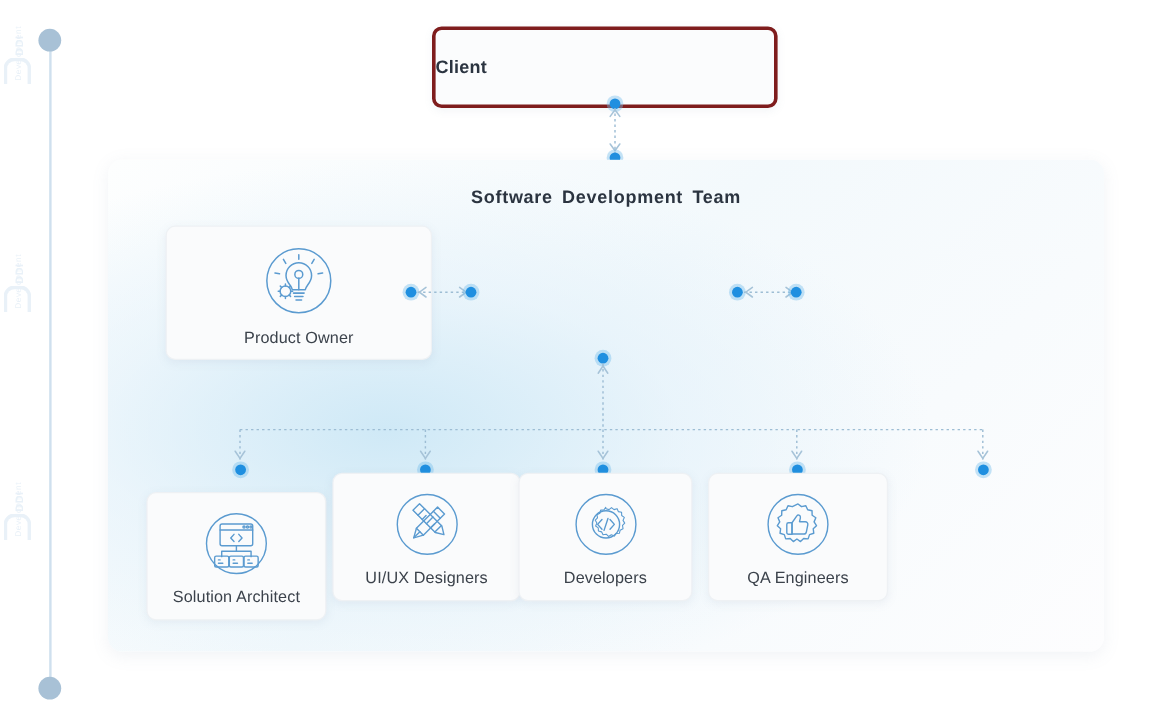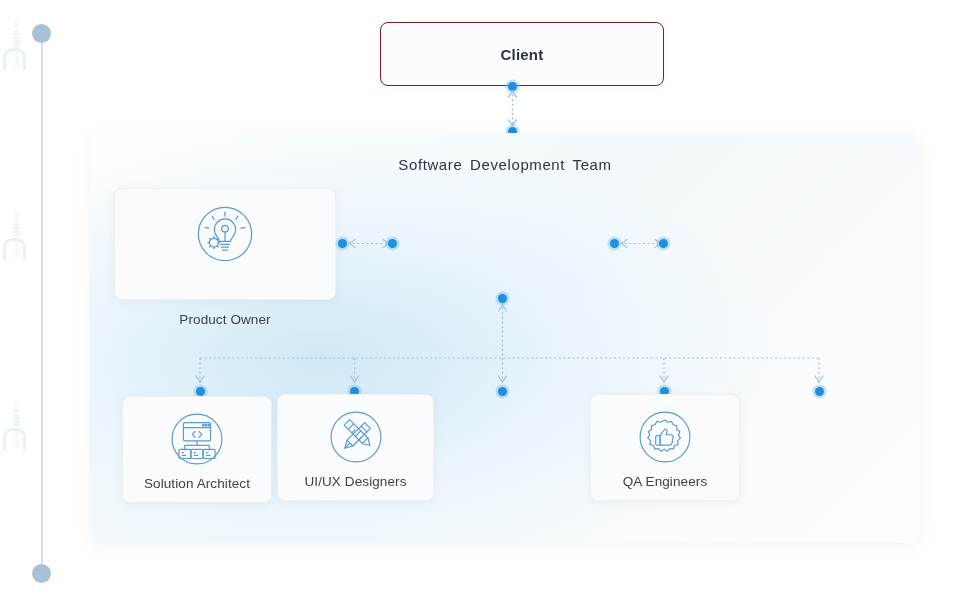--- a/index.html
+++ b/index.html
@@ -71,31 +71,31 @@
     width: 17px;
     height: 19px;
     border: 3px solid #e9f1f8;
     border-bottom: none;
     border-radius: 9px 9px 0 0;
   }
 
   
   .client-card {
     position: absolute;
-    left: 380px;
+    left: 360px;
     top: 22px;
     width: 282px;
     height: 62px;
     background: #fbfcfd;
-    border: 1px solid #7f1d1d;
+    border: 3px solid #7f1d1d;
     border-radius: 8px;
     box-shadow: 0 2px 7px rgba(120,140,165,0.09);
     display: flex;
     align-items: center;
-    justify-content: center;
+    justify-content: flex-start;
   }
   .client-card .lbl {
     font-size: 15px;
     font-weight: bold;
     color: #2b3440;
     letter-spacing: 0.2px;
   }
 
   
   .team-panel {
@@ -110,21 +110,21 @@
       linear-gradient(135deg, #fdfefe 0%, #f3f9fc 45%, #fdfdfe 100%);
     box-shadow: 0 3px 14px rgba(120,140,165,0.10);
   }
   .team-title {
     position: absolute;
     left: 0;
     top: 23px;
     width: 100%;
     text-align: center;
     font-size: 15px;
-    font-weight: normal;
+    font-weight: bold;
     color: #2b3440;
     letter-spacing: 0.6px;
     word-spacing: 3px;
   }
 
   
   .card {
     position: absolute;
     background: #fafbfc;
     border: 1px solid #eef1f4;
@@ -213,21 +213,21 @@
 <svg class="conn-svg" style="left:506px; top:86px; width:14px; height:46px;">
   <line class="dline" x1="6.5" y1="4" x2="6.5" y2="42"></line>
   <path class="arrow-head" d="M2.5,11 L6.5,5.5 L10.5,11"></path>
   <path class="arrow-head" d="M2.5,34 L6.5,39.5 L10.5,34"></path>
 </svg>
 <div class="dot" style="left:508px; top:127px;"></div>
 
 <div class="team-panel">
   <div class="team-title">Software  Development  Team</div>
 
-  <div class="card lead" style="left:24px; top:55px; width:220px;gap:38px;">
+  <div class="card lead" style="left:48px; top:55px; width:220px;">
     <div class="icon-wrap">
       <svg viewBox="0 0 64 64">
         <g fill="none" stroke="#5b9bd0" stroke-width="1.3" stroke-linecap="round" stroke-linejoin="round">
           <circle cx="32" cy="32" r="27.5"></circle>
           <path d="M32 16.5c-6.1 0-11 4.9-11 11 0 4 2 6.4 3.6 8.5 1 1.3 1.6 2.4 1.8 3.6h11.2c.2-1.2.8-2.3 1.8-3.6 1.6-2.1 3.6-4.5 3.6-8.5 0-6.1-4.9-11-11-11z"></path>
           <path d="M27.4 42.6h9.2M28.4 45.6h7.2M29.6 48.6h4.8"></path>
           <circle cx="32" cy="26.5" r="3.4"></circle>
           <path d="M32 29.9v9.7"></path>
           <path d="M32 9.5v4M45.2 13.6l-2 3.4M52.5 25.3l-3.9.7M11.5 25.3l3.9.7M18.8 13.6l2 3.4"></path>
           <circle cx="20.5" cy="41" r="4.6"></circle>
@@ -275,21 +275,21 @@
     <line class="dline" x1="729" y1="59" x2="729" y2="84"></line>
     <path class="arrow-head" d="M725,77 L729,83 L733,77"></path>
   </svg>
 
   <div class="dot" style="left:106px; top:254px;"></div>
   <div class="dot" style="left:260px; top:254px;"></div>
   <div class="dot" style="left:408px; top:254px;"></div>
   <div class="dot" style="left:570px; top:254px;"></div>
   <div class="dot" style="left:725px; top:254px;"></div>
 
-  <div class="card member" style="left:32px; top:263px; width:148px;">
+  <div class="card member" style="left:32px; top:277px; width:148px;">
     <div class="icon-wrap">
       <svg viewBox="0 0 64 64">
         <g fill="none" stroke="#5b9bd0" stroke-width="1.3" stroke-linecap="round" stroke-linejoin="round">
           <circle cx="32" cy="32" r="27.5"></circle>
           <rect x="17" y="14" width="30" height="20" rx="1.8"></rect>
           <path d="M17 19.5h30"></path>
           <circle cx="39" cy="16.8" r="1"></circle>
           <circle cx="42.2" cy="16.8" r="1"></circle>
           <circle cx="45.4" cy="16.8" r="1"></circle>
           <path d="M29.8 23.5l-3 3.3 3 3.3M34.2 23.5l3 3.3-3 3.3"></path>
@@ -318,20 +318,33 @@
             <path d="M27.5 19.5h9"></path>
             <path d="M27.5 41.5h9"></path>
             <path d="M32 41.5v8"></path>
           </g>
         </g>
       </svg>
     </div>
     <div class="role-lbl">UI/UX Designers</div>
   </div>
 
+  <div class="card member" style="left:342px; top:261px; width:143px;">
+    <div class="icon-wrap">
+      <svg viewBox="0 0 64 64">
+        <g fill="none" stroke="#5b9bd0" stroke-width="1.3" stroke-linecap="round" stroke-linejoin="round">
+          <circle cx="32" cy="32" r="27.5"></circle>
+          <path d="M32 13.5l3.6 1.1 2.9-2.3 3 2.3 3.6-1.1 1.6 3.5 3.7.8.1 3.8 3.1 2.2-1.5 3.5 2 3.2-2.6 2.8.6 3.8-3.4 1.7-.9 3.7-3.8.2-2.2 3.1-3.5-1.5-3.3 1.9-2.7-2.6-3.8.6-1.7-3.4-3.7-.9-.2-3.8-3.1-2.2 1.5-3.5-1.9-3.3 2.6-2.7-.6-3.8 3.4-1.7.9-3.7 3.8-.2 2.2-3.1z" transform="scale(0.78) translate(9 9)"></path>
+          <circle cx="32" cy="32" r="12.5"></circle>
+          <path d="M28.3 27.5l-4 4.5 4 4.5M35.7 27.5l4 4.5-4 4.5M33.8 26.5l-3.6 11"></path>
+        </g>
+      </svg>
+    </div>
+    <div class="role-lbl">Developers</div>
+  </div>
 
   <div class="card member" style="left:500px; top:261px; width:148px;">
     <div class="icon-wrap">
       <svg viewBox="0 0 64 64">
         <g fill="none" stroke="#5b9bd0" stroke-width="1.3" stroke-linecap="round" stroke-linejoin="round">
           <circle cx="32" cy="32" r="27.5"></circle>
           <path d="M32 13.2l3.2 2.5 4-.9 1.7 3.7 4 1 .1 4.1 3.4 2.3-1.6 3.8 2.2 3.5-3 2.8.5 4.1-3.9 1.3-1.3 3.9-4.1-.4-2.9 2.9-3.3-2.4-3.3 2.4-2.9-2.9-4.1.4-1.3-3.9-3.9-1.3.5-4.1-3-2.8 2.2-3.5-1.6-3.8 3.4-2.3.1-4.1 4-1 1.7-3.7 4 .9z"></path>
           <path d="M26.5 30.5h-3.2a1.6 1.6 0 0 0-1.6 1.6v7.4a1.6 1.6 0 0 0 1.6 1.6h3.2z"></path>
           <path d="M26.5 30.5l4.6-6.5c.4-.6 1.2-.8 1.9-.5.9.4 1.4 1.4 1.2 2.4l-.8 3.6h5.3c1.5 0 2.6 1.4 2.3 2.9l-1.3 6.4c-.2 1.2-1.3 2.1-2.5 2.1h-10.7z"></path>
         </g>

